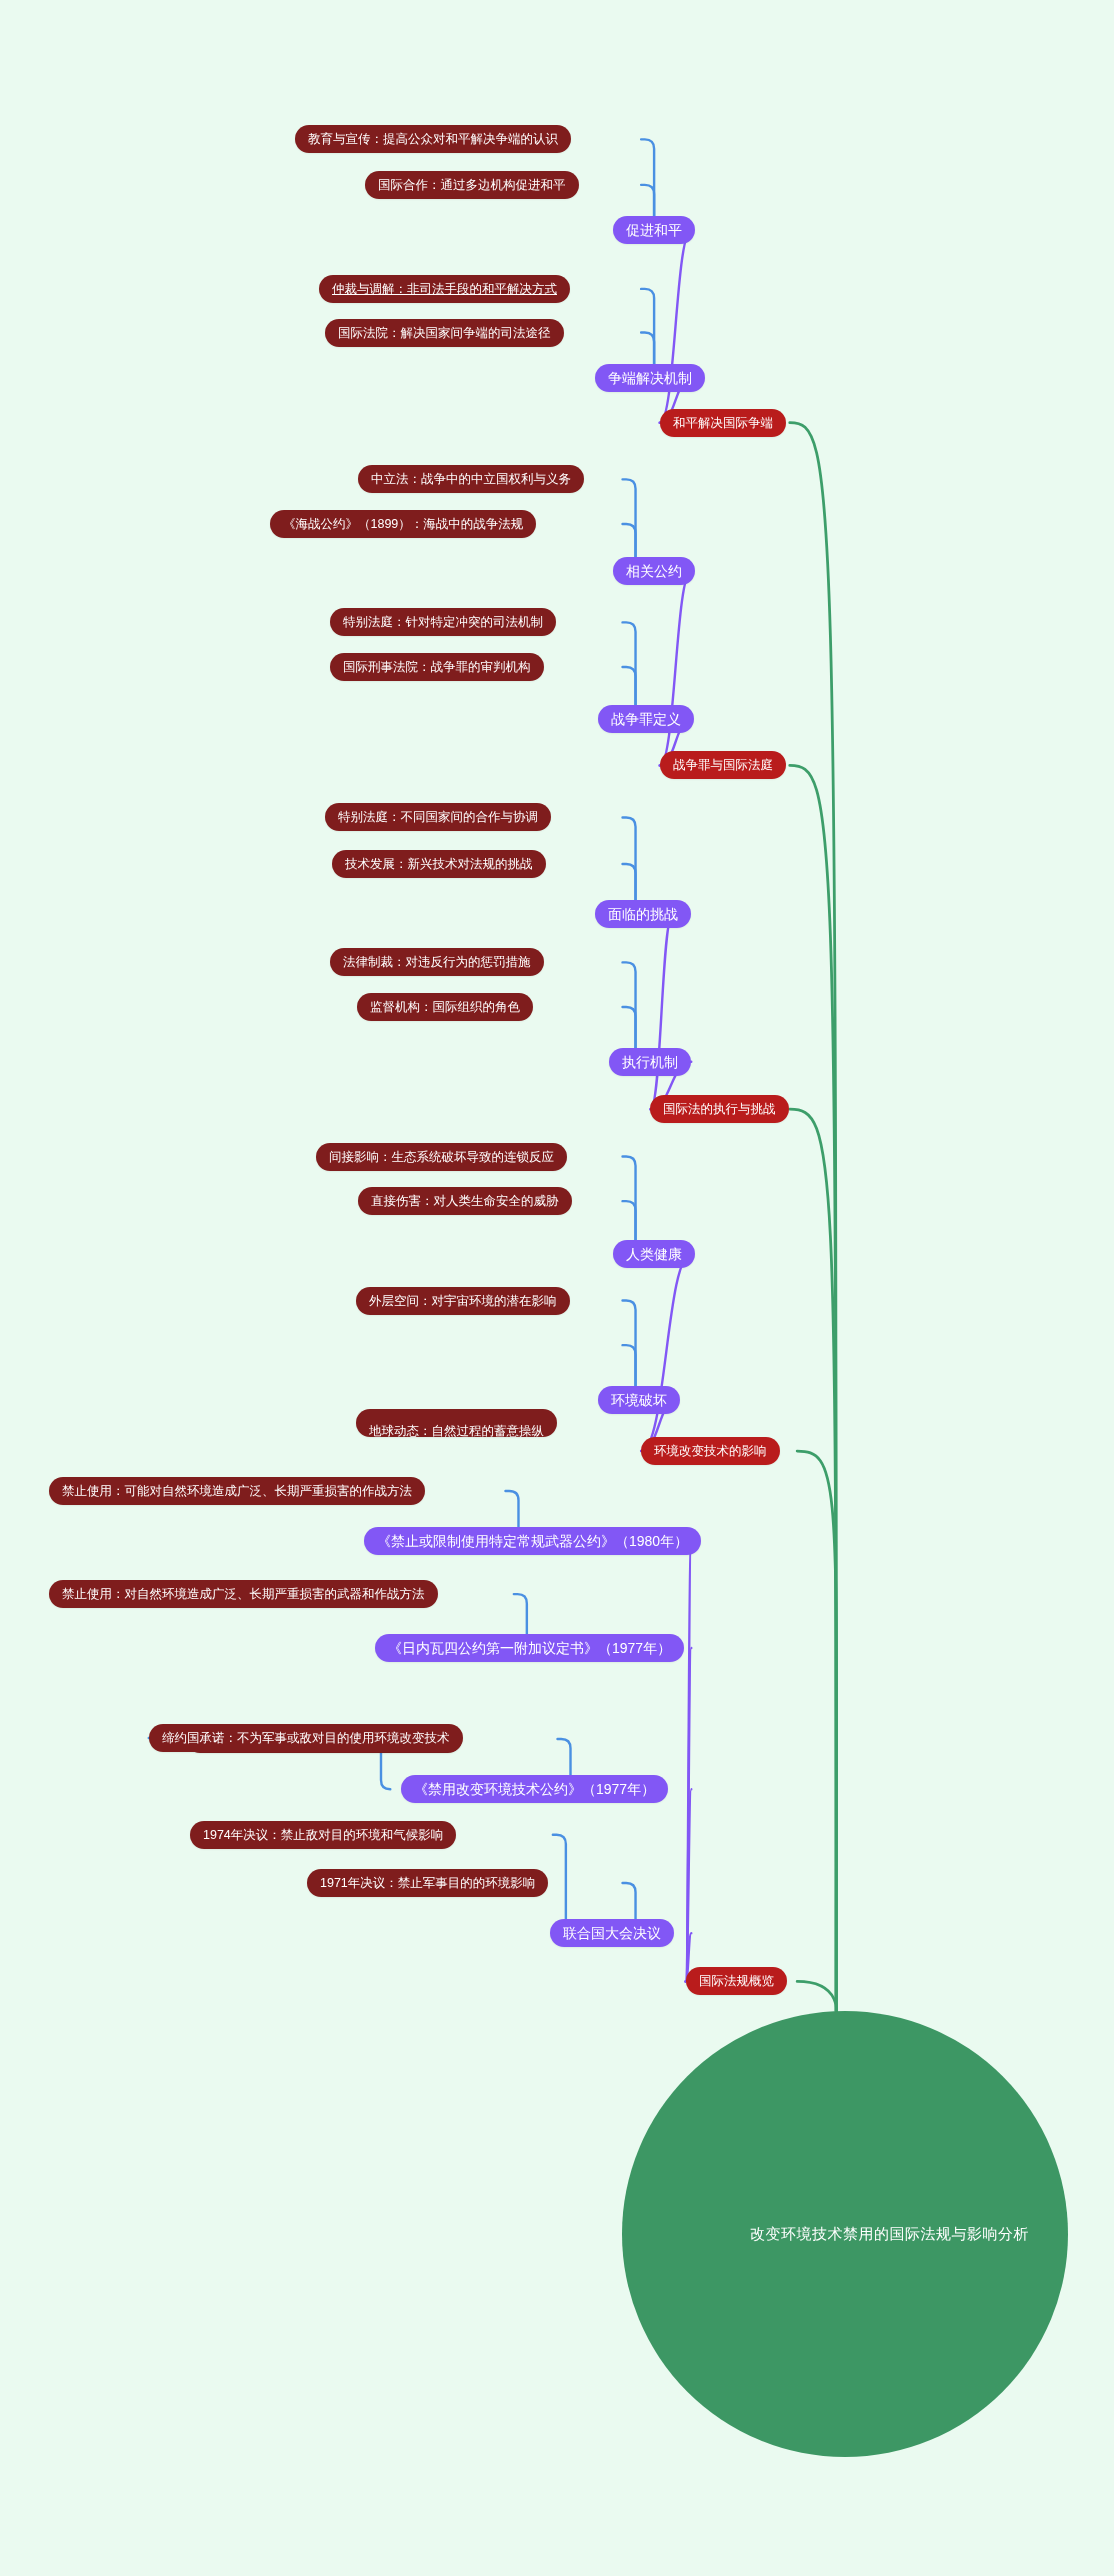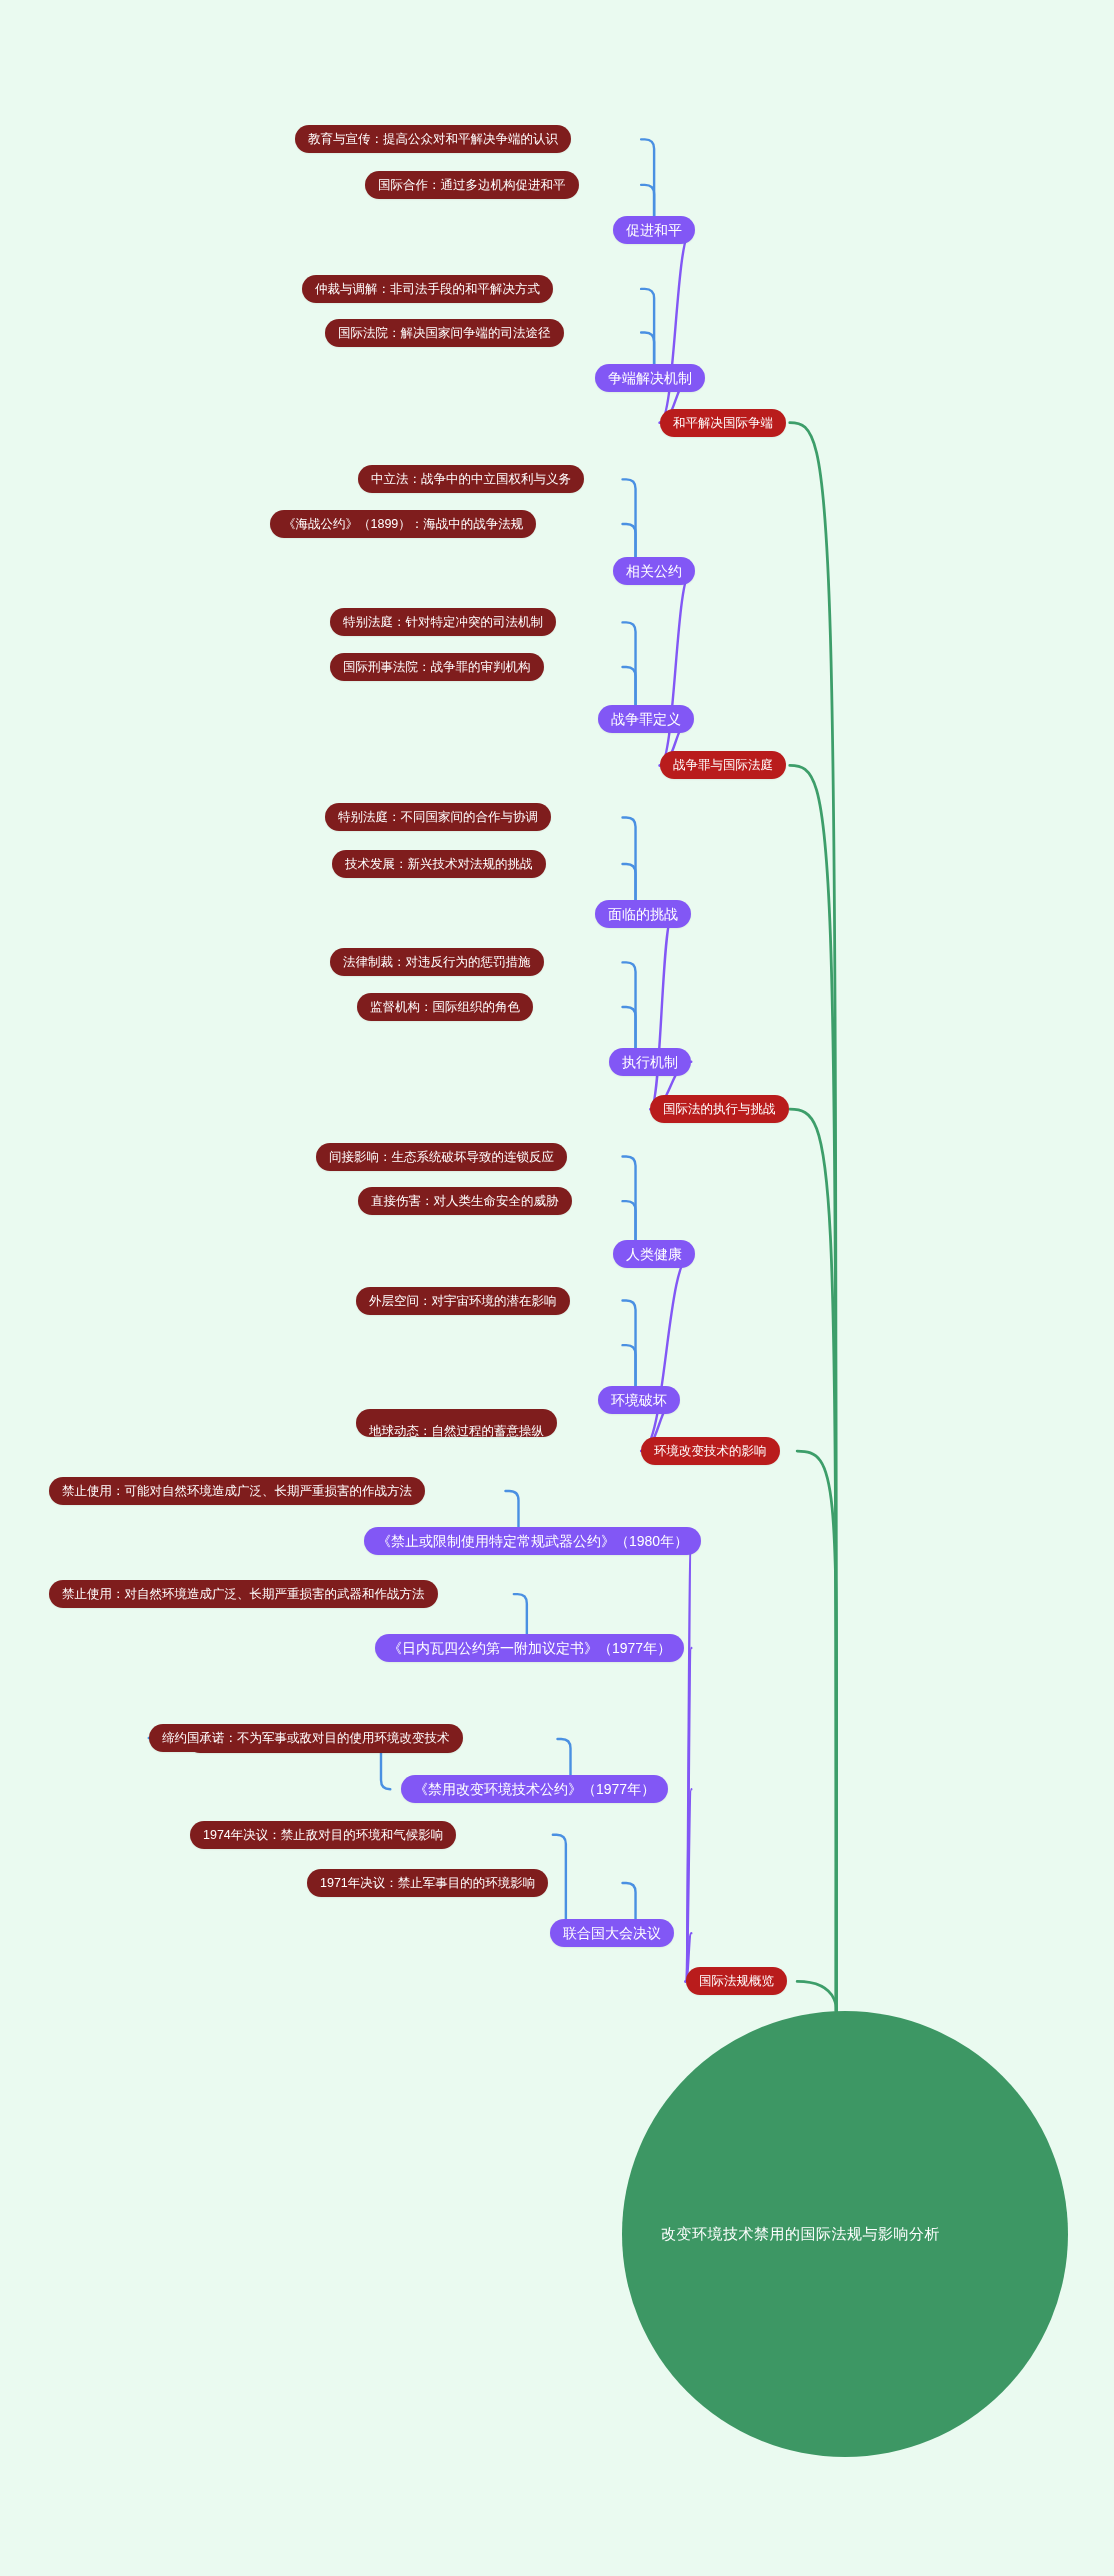--- a/index.html
+++ b/index.html
@@ -44,21 +44,21 @@
     height:28px;
     padding:0 13px;
     border-radius:14px;
     box-shadow:0 0.9px 1.9px rgba(0,0,0,.06);
   }
   .root {
     position:absolute;
     background:#3d9764;
     color:#fff;
     border-radius:50%;
-    display:flex; align-items:center; justify-content:flex-start;
+    display:flex; align-items:center; justify-content:flex-end;
     font-size:15px;
     text-align:center;
     letter-spacing:0.5px;
   }
 </style>
 </head>
 <body>
 
 <div id="canvas">
   <svg class="edges" viewBox="0 0 1200 2773" xmlns="http://www.w3.org/2000/svg">
@@ -112,21 +112,21 @@
   <div id="node-layer">
       <div class="node leaf" style="left: 295px; top: 139px;">
         <span>教育与宣传：提高公众对和平解决争端的认识</span>
       </div>
       <div class="node leaf" style="left: 365px; top: 185px;">
         <span>国际合作：通过多边机构促进和平</span>
       </div>
       <div class="node branch" style="left: 613px; top: 230px;">
         <span>促进和平</span>
       </div>
-      <div class="node leaf" style="left: 302px; top: 289px;">
+      <div class="node leaf" style="left: 319px; top: 289px; text-decoration: underline;">
         <span>仲裁与调解：非司法手段的和平解决方式</span>
       </div>
       <div class="node leaf" style="left: 325px; top: 333px;">
         <span>国际法院：解决国家间争端的司法途径</span>
       </div>
       <div class="node branch" style="left: 595px; top: 378px;">
         <span>争端解决机制</span>
       </div>
       <div class="node topic" style="left: 660px; top: 423px;">
         <span>和平解决国际争端</span>

